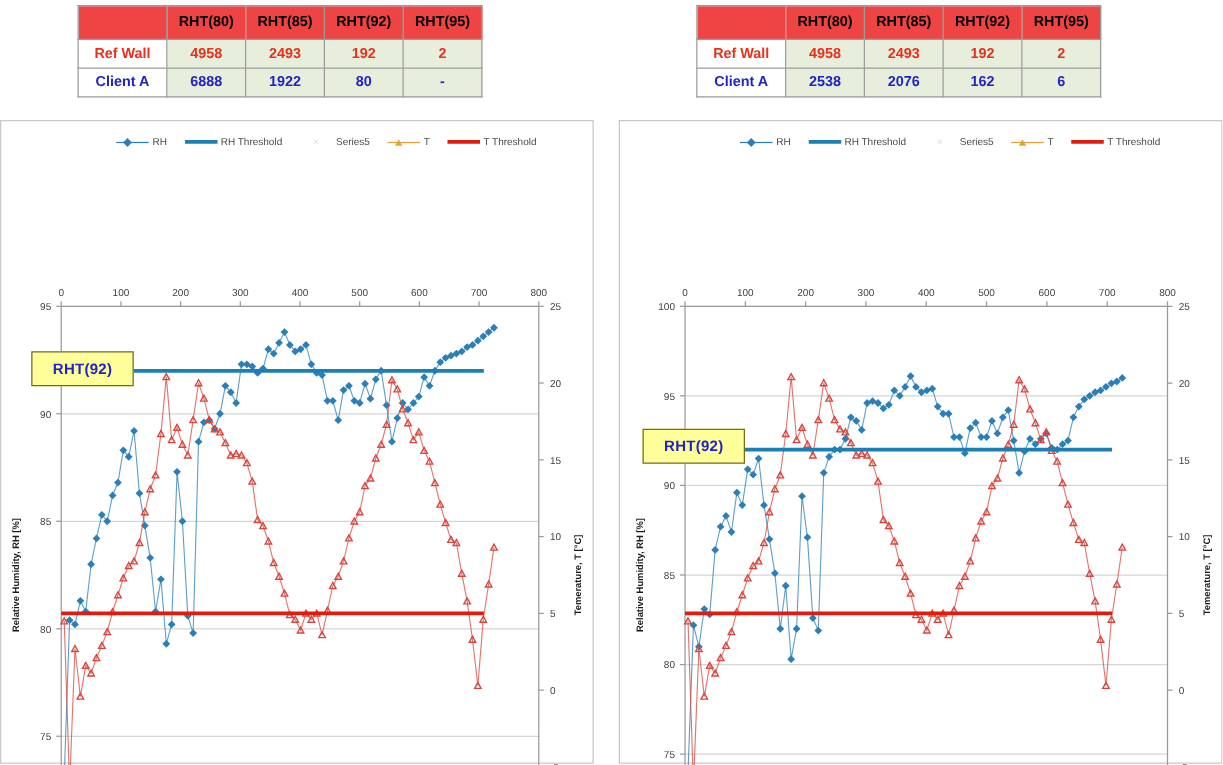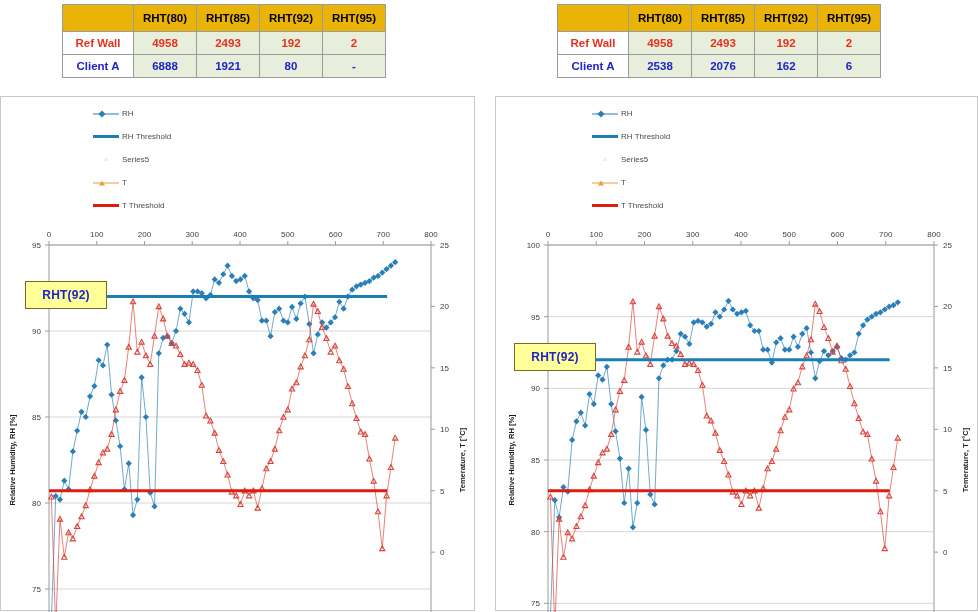--- a/index.html
+++ b/index.html
@@ -3,27 +3,27 @@
 <meta charset="utf-8">
 <style>
   html,body{margin:0;padding:0;background:#ffffff;}
   body{width:978px;height:612px;font-family:"Liberation Sans",sans-serif;position:relative;overflow:hidden;}
 
   .panel{position:absolute;box-sizing:border-box;}
 
   
   table.rht{border-collapse:collapse;font-size:11.5px;font-weight:bold;}
   table.rht td,table.rht th{border:1px solid #9b9b9b;text-align:center;vertical-align:middle;padding:0;}
-  table.rht th{background:#eab308;color:#000000;font-weight:bold;}
+  table.rht th{background:#ef4444;color:#000000;font-weight:bold;}
   table.rht td.rowhdr{background:#ffffff;font-weight:bold;}
   table.rht td.val{background:#e7eedc;font-weight:bold;}
 
   
   .chartbox{position:absolute;border:1px solid #c8c8c8;background:#ffffff;box-sizing:border-box;}
-  .legend{position:absolute;display:flex;align-items:flex-start;gap:14px;font-size:8px;color:#4a4a4a;flex-direction:column;}
+  .legend{position:absolute;display:flex;align-items:flex-end;gap:14px;font-size:8px;color:#4a4a4a;}
   .lg{display:flex;align-items:center;gap:3px;white-space:nowrap;}
   .lg .swatch{display:inline-block;}
   .sw-line{width:26px;height:2.5px;}
   .sw-mk{width:26px;height:8px;position:relative;}
   .sw-mk i{position:absolute;top:50%;left:0;width:26px;height:1px;transform:translateY(-50%);}
   .sw-mk b{position:absolute;top:50%;left:9px;width:5px;height:5px;transform:translate(-50%,-50%) rotate(45deg);}
   .sw-tri{position:absolute;top:50%;left:9px;transform:translate(-50%,-50%);width:0;height:0;border-left:3px solid transparent;border-right:3px solid transparent;border-bottom:5px solid #e8a03c;}
 
   .plot{position:absolute;}
 
@@ -48,21 +48,21 @@
         <tr>
           <td class="rowhdr" style="height:22px;color:#e8301c">Ref Wall</td>
           <td class="val" style="color:#e8301c">4958</td>
           <td class="val" style="color:#e8301c">2493</td>
           <td class="val" style="color:#e8301c">192</td>
           <td class="val" style="color:#e8301c">2</td>
         </tr>
         <tr>
           <td class="rowhdr" style="height:22px;color:#1f23c8">Client A</td>
           <td class="val" style="color:#1f23c8">6888</td>
-          <td class="val" style="color:#1f23c8">1921</td>
+          <td class="val" style="color:#1f23c8">1922</td>
           <td class="val" style="color:#1f23c8">80</td>
           <td class="val" style="color:#1f23c8">-</td>
         </tr>
       </tbody>
     </table>
 </div>
 
 <div class="panel" style="left:557px;top:4px;">
   <table class="rht" id="tbl-right">
       <tbody>

